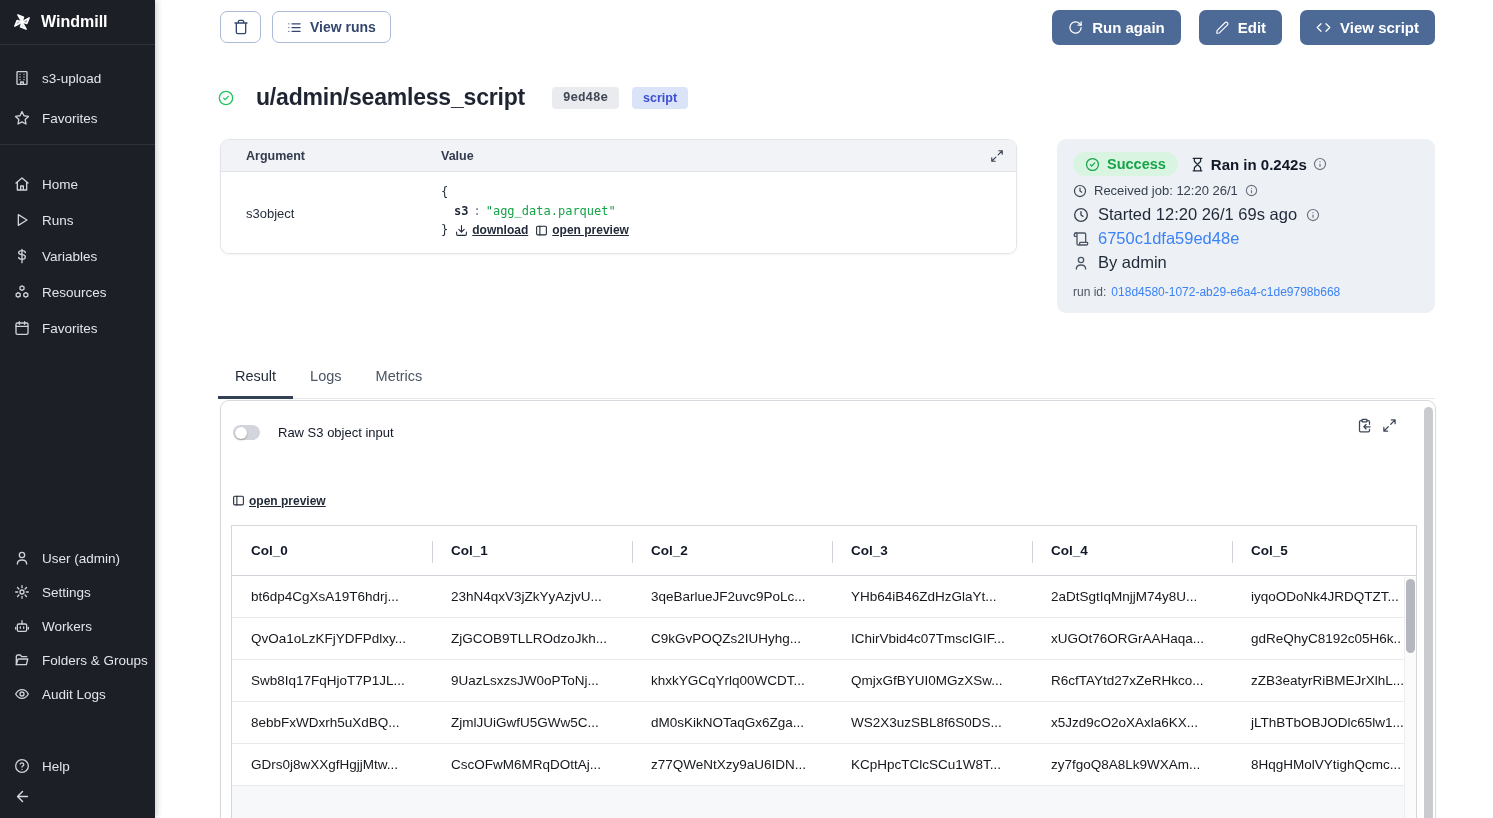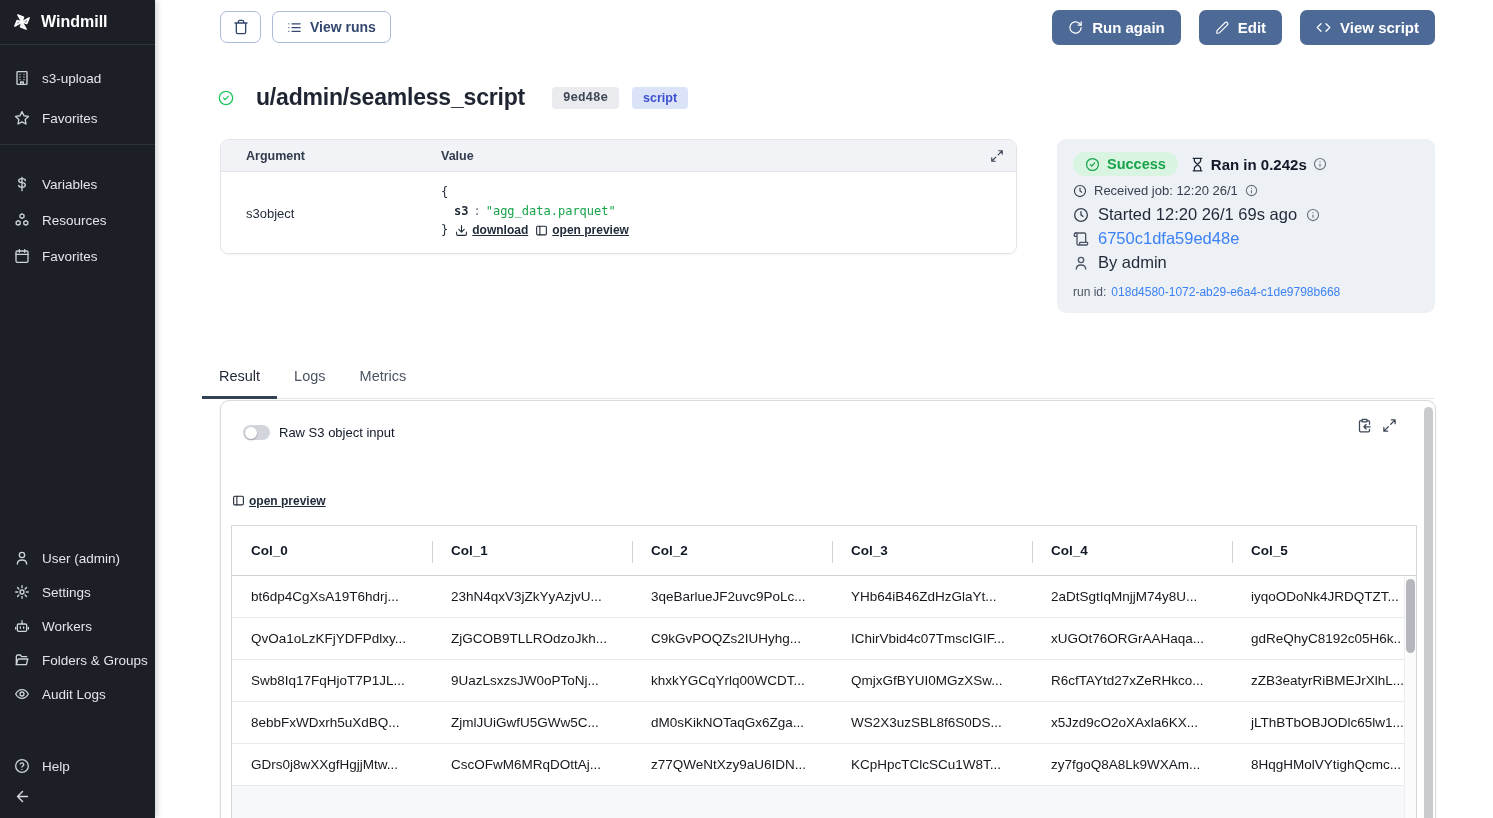--- a/index.html
+++ b/index.html
@@ -73,31 +73,31 @@
   .duration { display:flex; align-items:center; gap:6px; font-size:15px; font-weight:600; color:#111827; }
   .muted-ic { color:#6b7280; }
   .line2 { gap:7px; font-size:13px; color:#374151; margin-bottom:7px; }
   .line3 { gap:9px; font-size:16.5px; color:#1f2937; margin-bottom:5px; }
   .line4 { gap:9px; font-size:16.5px; margin-bottom:5px; }
   .link-blue { color:#3b82f6; text-decoration:none; cursor:pointer; }
   .line5 { gap:9px; font-size:16.5px; color:#1f2937;align-items:center; }
   .line6 { margin-top:13px; font-size:12px; color:#4b5563; gap:5px; }
 
   
-  .tabs { position:absolute; left:47px; top:366px; right:58px; display:flex;
+  .tabs { position:absolute; left:63px; top:366px; right:58px; display:flex;
     border-bottom:1px solid #e5e7eb; }
   .tab { padding:2px 17px 12px; font-size:14.5px; color:#4b5563; cursor:pointer; }
   .tab.active { color:#1f2937; border-bottom:3px solid #334155; margin-bottom:-1px; }
 
   
   .result-card { position:absolute; left:65px; top:400px; width:1216px; height:450px;
     border:1px solid #d7dade; border-radius:9px; background:#fff; box-shadow:0 1px 3px rgba(0,0,0,.05); }
   .card-scrollbar { position:absolute; right:2px; top:6px; height:430px; width:9px;
     background:#c9cbcf; border-radius:5px; cursor:pointer; }
-  .toggle-row { position:absolute; left:22px; top:24px; display:flex; align-items:flex-end; gap:9px; }
+  .toggle-row { position:absolute; left:12px; top:24px; display:flex; align-items:flex-end; gap:18px; }
   .switch { width:27px; height:15px; background:#d2d6dc; border-radius:9px; position:relative; cursor:pointer; }
   .switch::after { content:''; position:absolute; left:2px; top:1.5px; width:12px; height:12px;
     background:#fff; border-radius:50%; box-shadow:0 1px 2px rgba(0,0,0,.3); }
   .toggle-label { font-size:13px; font-weight:500; color:#111827; }
   .corner-icons { position:absolute; right:38px; top:17px; display:flex; gap:10px; color:#3d4757; }
   .corner-icons > span { cursor:pointer; }
   .dashed-box { position:absolute; left:10px; right:18px; top:50px; height:33px;
     border:2px dashed #98a1ad; border-radius:10px; display:flex; align-items:center; justify-content:center;
     gap:10px; color:#333f52; font-size:15px; font-weight:600; cursor:pointer; }
   .preview-row { position:absolute; left:11px; top:92px; }
@@ -147,20 +147,36 @@
       <span class="side-icon">
         <svg class="i16" viewBox="0 0 24 24" stroke-width="1.8">
             <path d="M12 2.5l3 6.1 6.7 1-4.9 4.7 1.2 6.7-6-3.2-6 3.2 1.2-6.7-4.9-4.7 6.7-1z"></path>
           </svg>
       </span>
       <span>Favorites</span>
     </div>
   </div>
 
   <div class="side-group-nav">
+    <div class="side-item h36">
+      <span class="side-icon">
+        <svg class="i16" viewBox="0 0 24 24" stroke-width="1.8">
+            <path d="M3 10.5L12 3l9 7.5M5 9.5V21h14V9.5M10 21v-6h4v6"></path>
+          </svg>
+      </span>
+      <span>Home</span>
+    </div>
+    <div class="side-item h36">
+      <span class="side-icon">
+        <svg class="i16" viewBox="0 0 24 24" stroke-width="1.8">
+            <path d="M6.5 4l13 8-13 8Z"></path>
+          </svg>
+      </span>
+      <span>Runs</span>
+    </div>
     <div class="side-item h36">
       <span class="side-icon">
         <svg class="i16" viewBox="0 0 24 24" stroke-width="1.8">
             <path d="M12 2v20M17 7c0-1.7-2.2-3-5-3S7 5.3 7 7s2 2.7 5 3 5 1.6 5 3.5-2.2 3.5-5 3.5-5-1.3-5-3"></path>
           </svg>
       </span>
       <span>Variables</span>
     </div>
     <div class="side-item h36">
       <span class="side-icon">

